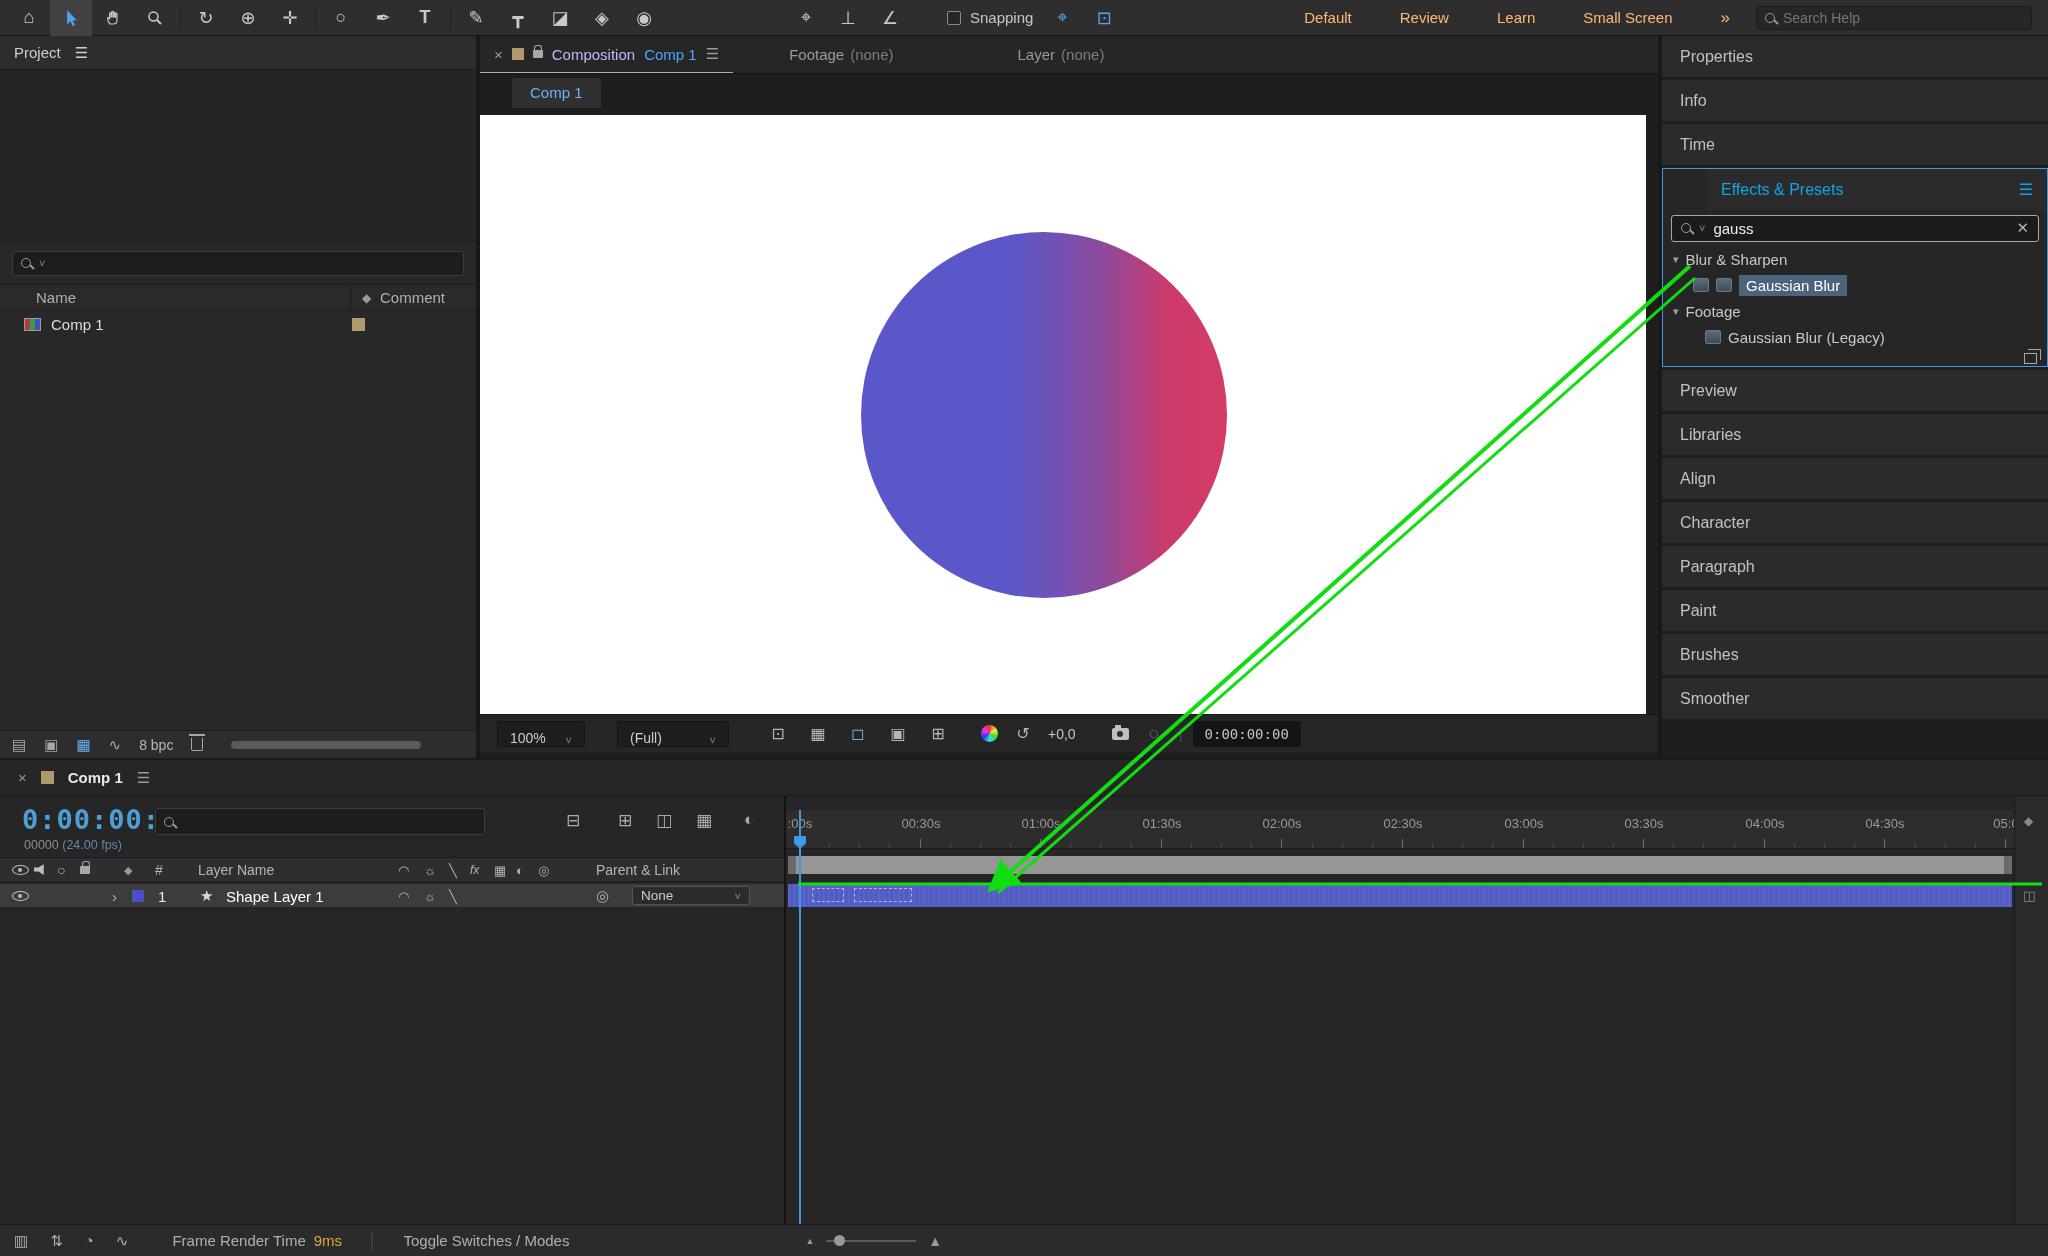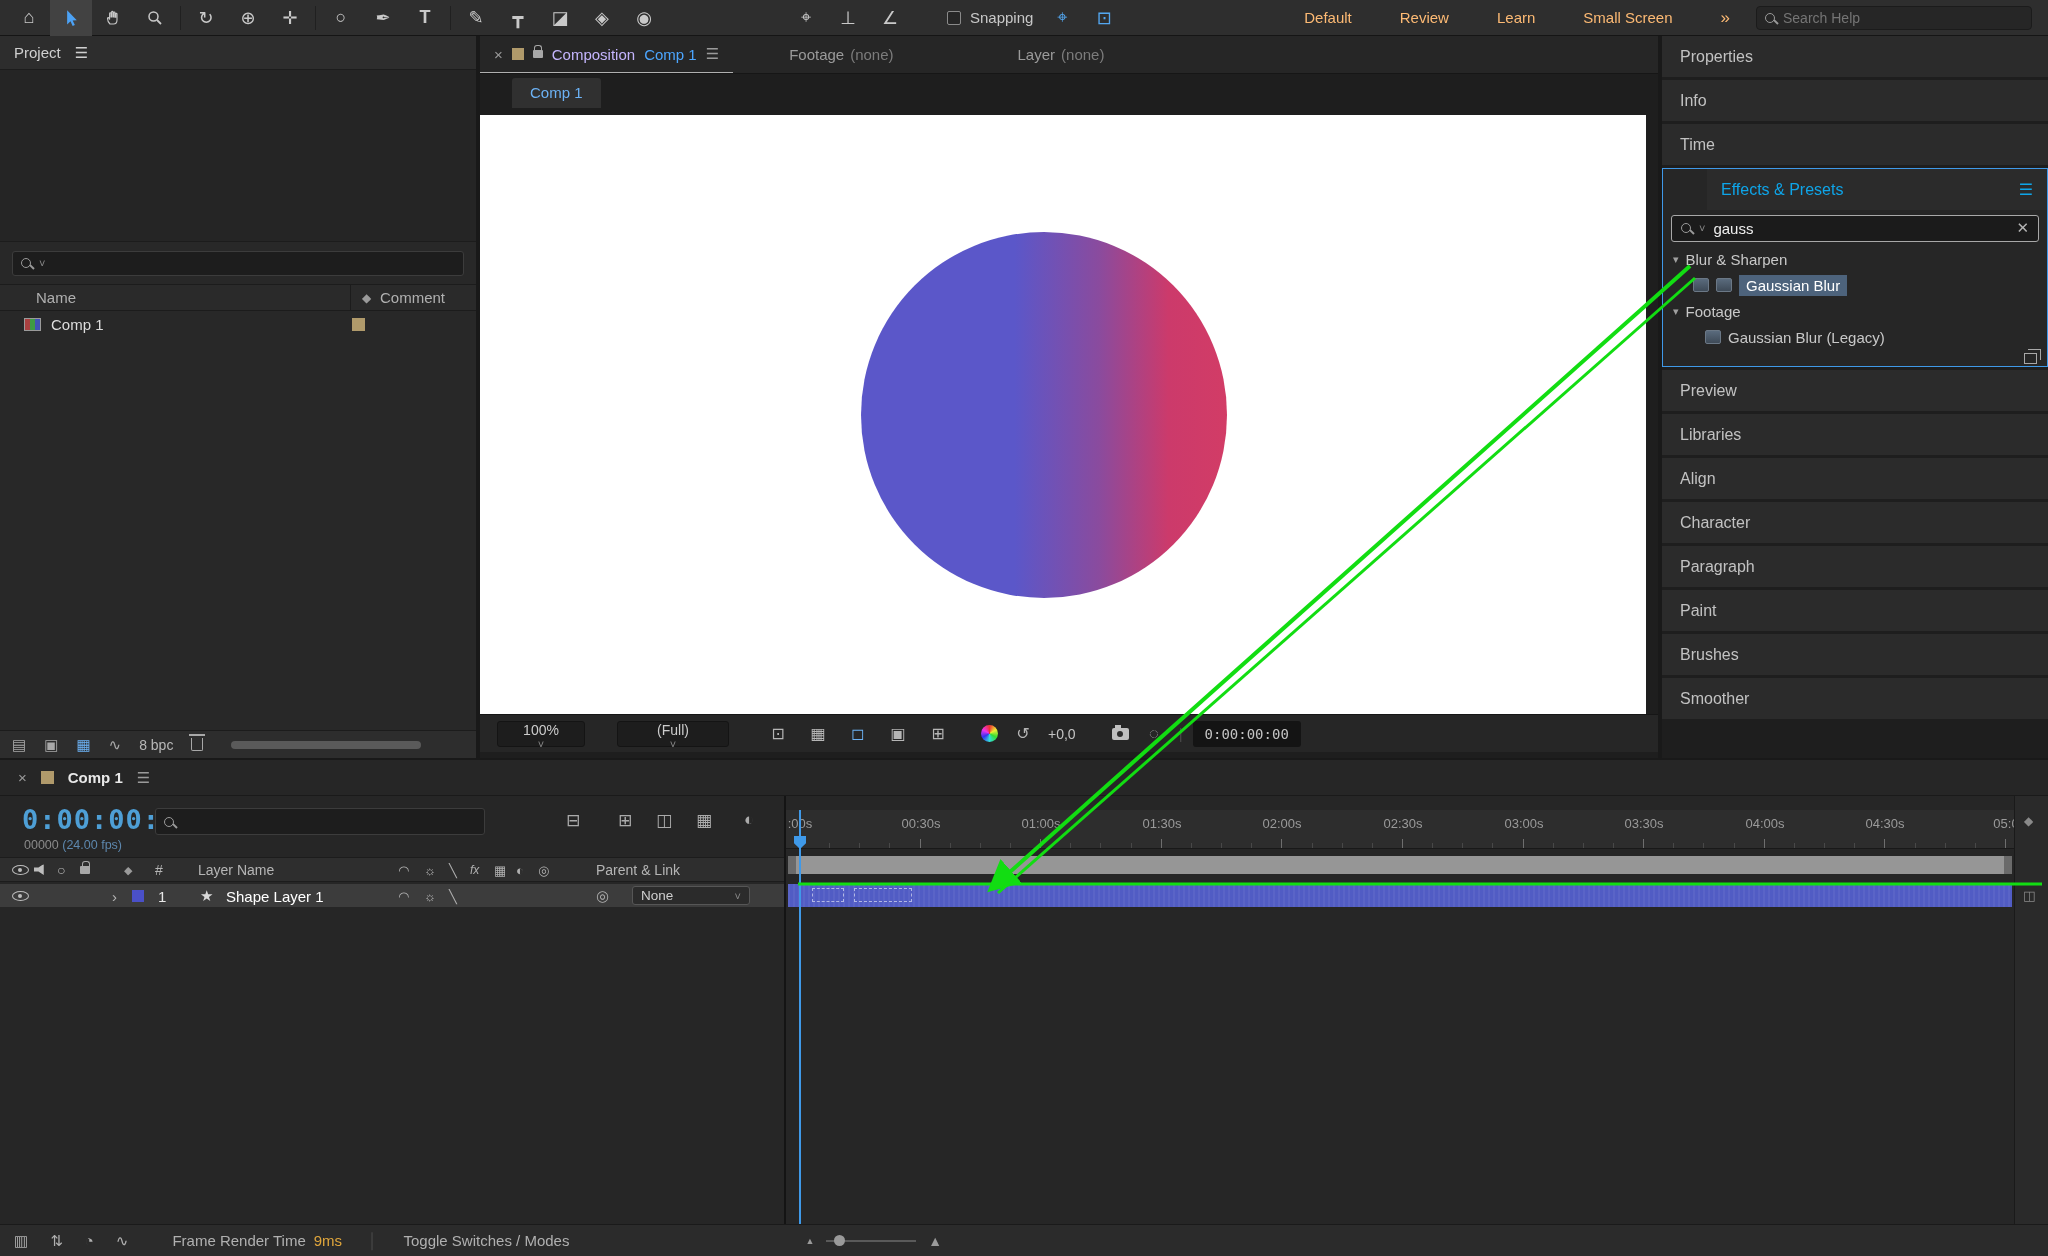--- a/index.html
+++ b/index.html
@@ -87,21 +87,21 @@
     border-bottom:1px solid #b0b0b0; }
   .vtab2 { display:flex; align-items:center; gap:6px; color:#9a9a9a; padding:0 14px; }
   .comptabrow { height:34px; background:#1e1e1e; display:flex; align-items:flex-end; padding-left:32px; }
   .comptab { background:#303030; color:#6cb2f5; padding:6px 18px 7px; border-radius:3px 3px 0 0; font-size:15px; }
   #canvas { position:absolute; left:0; top:79px; width:1166px; height:599px; background:#ffffff; }
   #circle { position:absolute; left:381px; top:117px; width:366px; height:366px; border-radius:50%;
     background:linear-gradient(90deg,#5b57c9 0%,#5b57c9 42%,#8a4b9e 65%,#cc3a6b 84%,#d23c66 100%); }
   .vfoot { position:absolute; left:0; bottom:6px; right:0; height:38px; background:#262626;
     border-top:1px solid #161616; display:flex; align-items:center; padding-left:17px; gap:10px; }
   .dd { height:26px; background:#1d1d1d; border:1px solid #141414; border-radius:3px;
-    display:flex; align-items:center; justify-content:space-between; padding:0 26px; color:#cccccc; font-size:14px;flex-direction:column; }
+    display:flex; align-items:flex-end; justify-content:space-between; padding:0 12px; color:#cccccc; font-size:14px; }
   .caret { color:#8a8a8a; font-size:11px; }
   .vbtn { width:30px; text-align:center; font-size:16px; color:#b5b5b5; }
   .wheel { width:17px; height:17px; border-radius:50%; flex:none;
     background:conic-gradient(#e33,#ee3,#3d3,#3dd,#33e,#e3e,#e33); }
   .tcbox { height:26px; background:#141414; border-radius:3px; display:flex; align-items:center;
     padding:0 12px; color:#c4c4c4; font-family:"DejaVu Sans Mono",monospace; font-size:14px; }
 
   
   #rail { left:1662px; top:36px; width:386px; height:722px; background:#1e1e1e; overflow:hidden; }
   .railitem { height:41px; background:#2b2b2b; margin-bottom:3px; display:flex; align-items:center;

